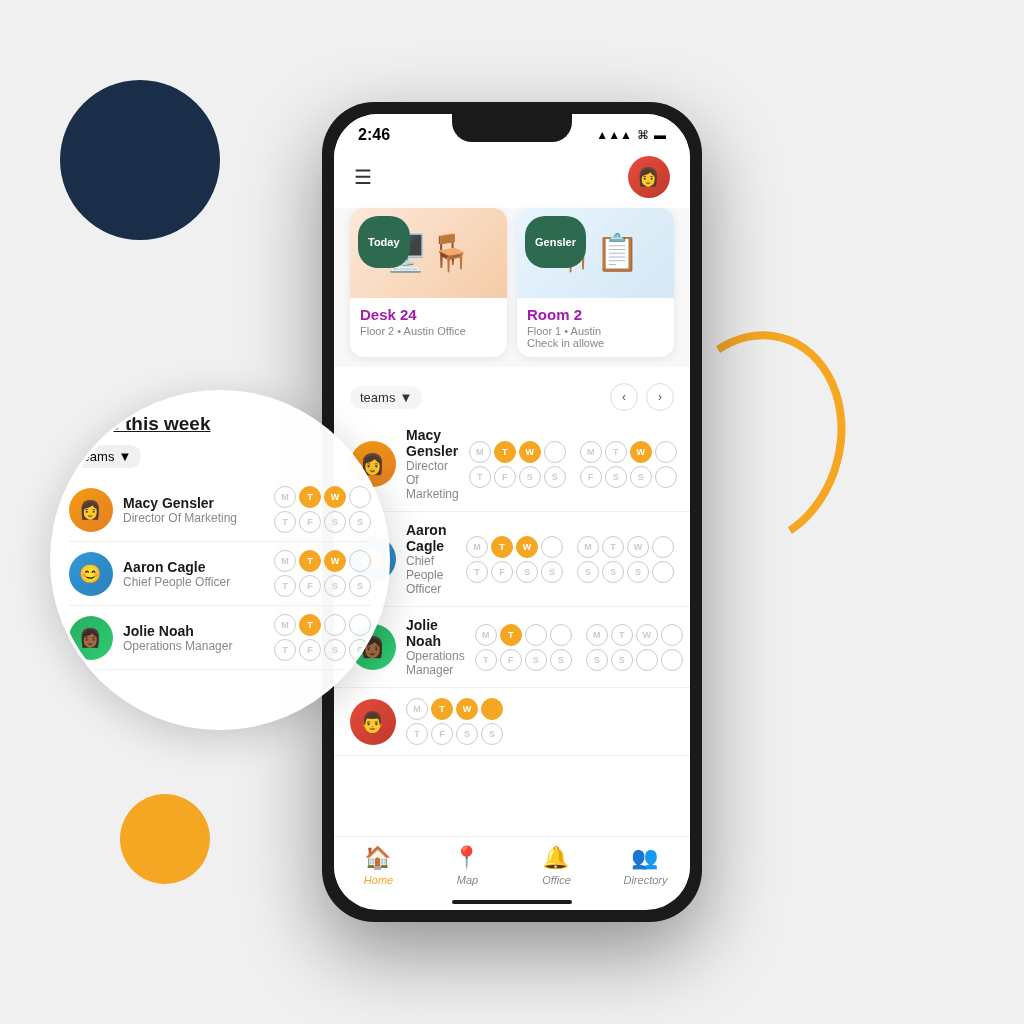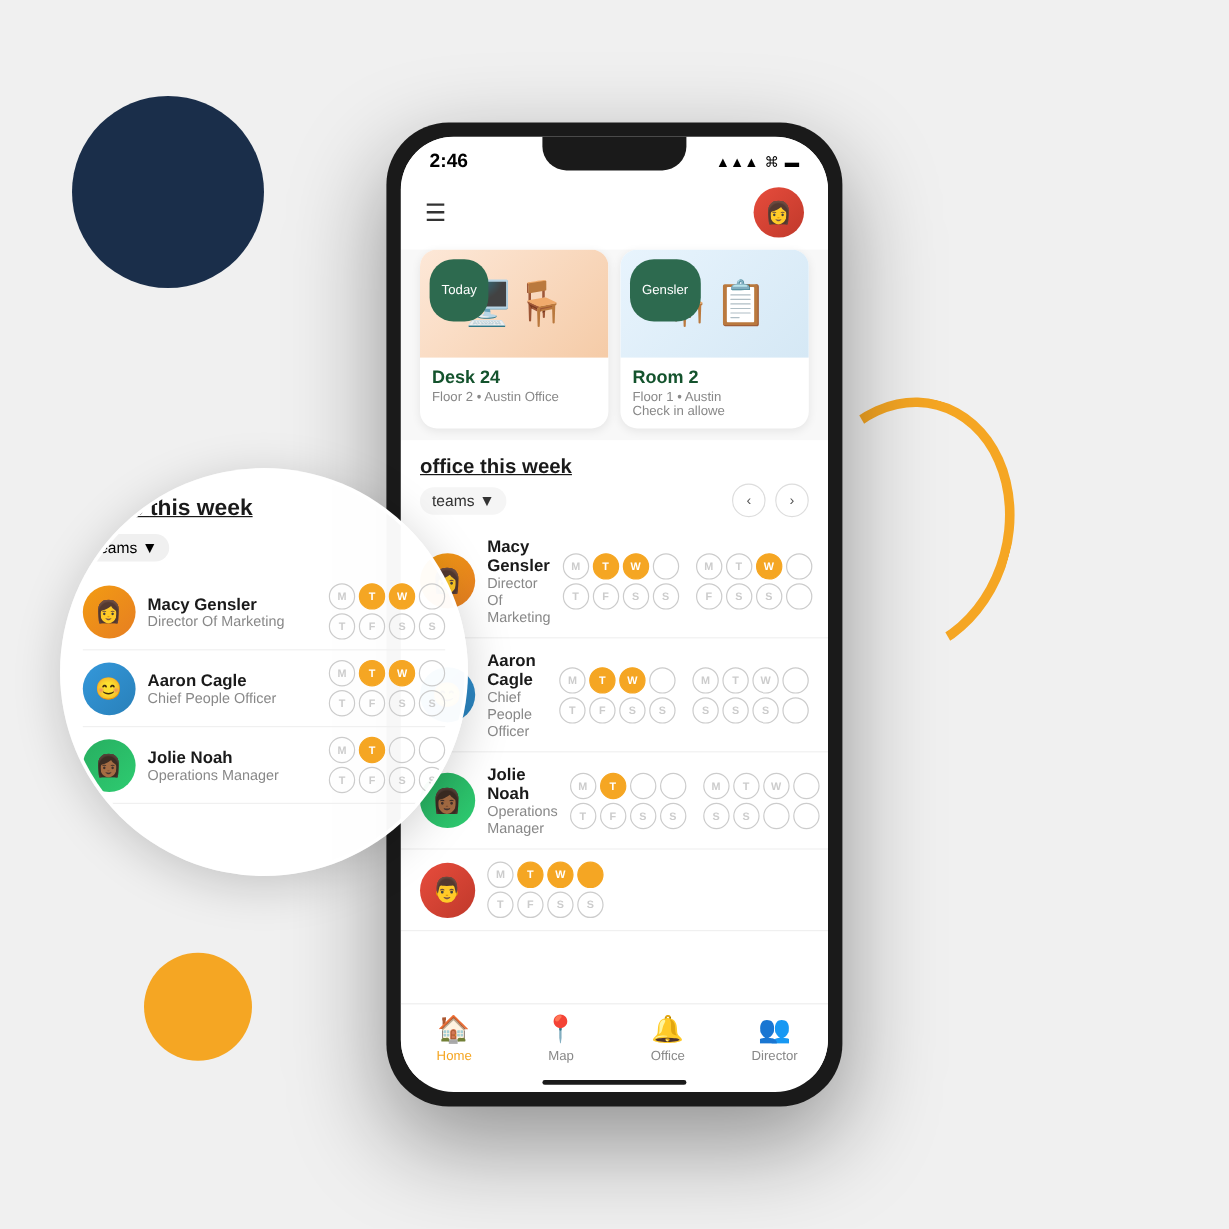--- a/index.html
+++ b/index.html
@@ -163,35 +163,35 @@
     }
     .card-badge {
       position: absolute;
       top: 8px;
       left: 8px;
       background: #2d6a4f;
       color: white;
       border-radius: 20px;
       padding: 20px 10px;
       font-size: 11px;
-      font-weight: 400;
+      font-weight: 700;
     }
     .desk-illustration {
       font-size: 36px;
     }
     .room-illustration {
       font-size: 36px;
     }
     .card-info {
       padding: 8px 10px;
     }
     .card-title {
       font-size: 15px;
       font-weight: 700;
-      color: #14532d;
+      color: #a21caf;
     }
     .card-sub {
       font-size: 11px;
       color: #888;
       margin-top: 2px;
     }
 
     
     .office-section {
       padding: 12px 16px 6px;
@@ -332,20 +332,21 @@
     .nav-icon {
       font-size: 22px;
       color: #888;
     }
     .nav-icon.active {
       color: #f5a623;
     }
     .nav-label {
       font-size: 11px;
       color: #888;
+      font-style: italic;
     }
     .nav-label.active {
       color: #f5a623;
     }
 
     
     .magnify-overlay {
       position: absolute;
       width: 340px;
       height: 340px;
@@ -480,23 +481,20 @@
           <span class="room-illustration">🪑📋</span>
         </div>
         <div class="card-info">
           <div class="card-title">Room 2</div>
           <div class="card-sub">Floor 1 • Austin<br>Check in allowe</div>
         </div>
       </div>
     </div>
 
     <div class="office-section">
-      <div class="office-title">
-        <span>office </span><span>this week</span>
-      </div>
       <div class="office-nav">
         <div class="teams-dropdown">
           <span>teams</span>
           <span>▼</span>
         </div>
         <div class="nav-arrows">
           <div class="nav-arrow">‹</div>
           <div class="nav-arrow">›</div>
         </div>
       </div>
@@ -612,21 +610,21 @@
       <div class="nav-item">
         <span class="nav-icon">📍</span>
         <span class="nav-label">Map</span>
       </div>
       <div class="nav-item">
         <span class="nav-icon">🔔</span>
         <span class="nav-label">Office</span>
       </div>
       <div class="nav-item">
         <span class="nav-icon">👥</span>
-        <span class="nav-label">Director</span>
+        <span class="nav-label">Directory</span>
       </div>
     </div>
 
     <div class="home-indicator"></div>
   </div>
 </div>
 
 <div class="magnify-overlay">
   <div class="magnify-content">
     <div class="magnify-header">

